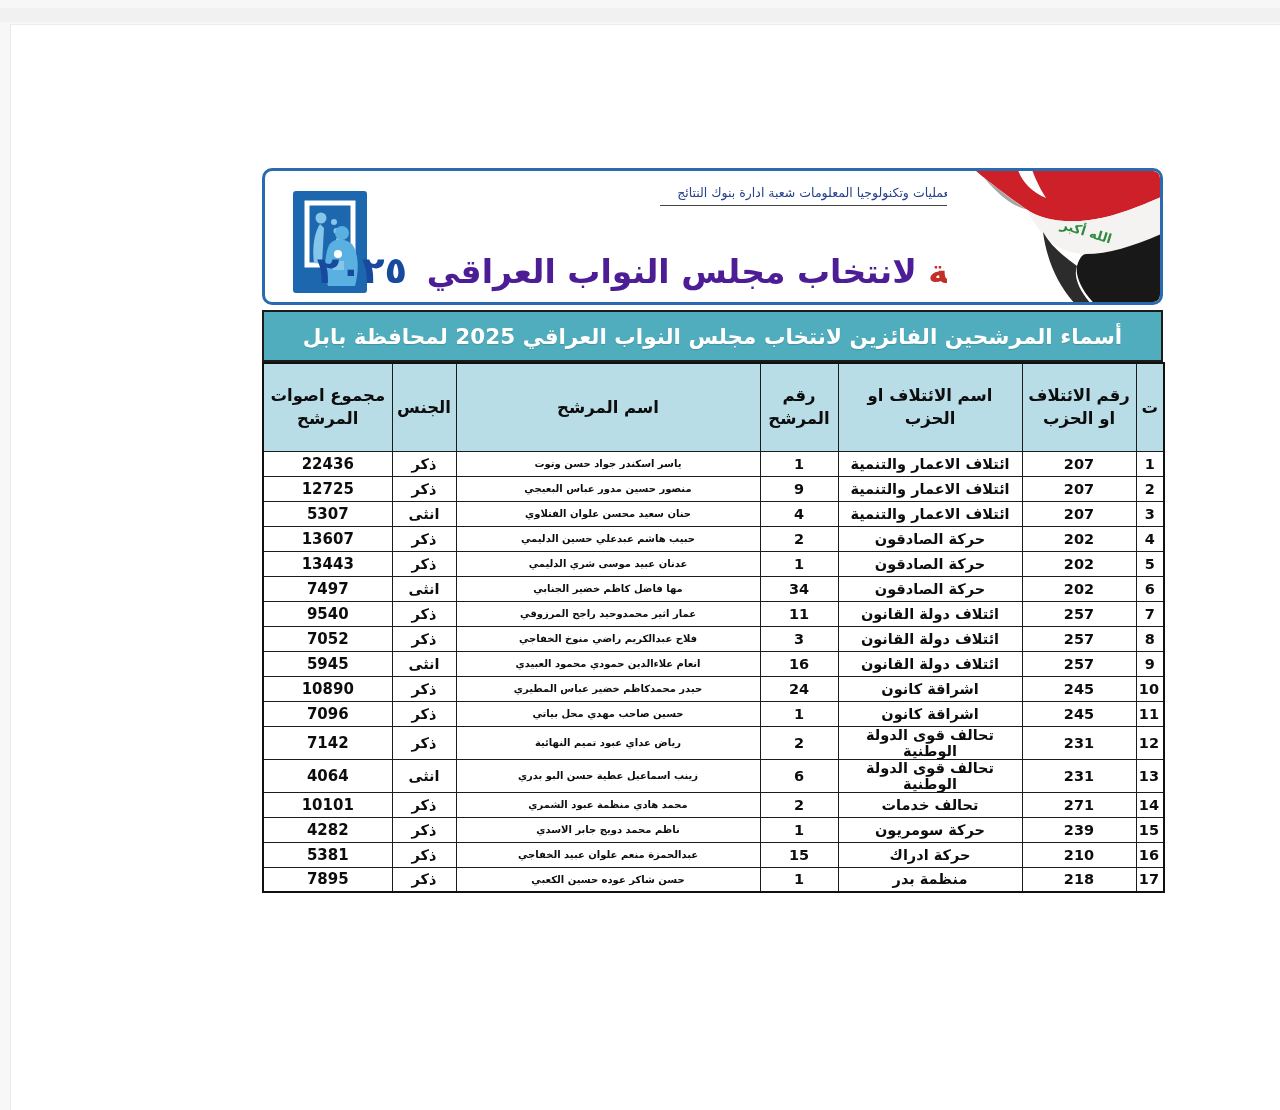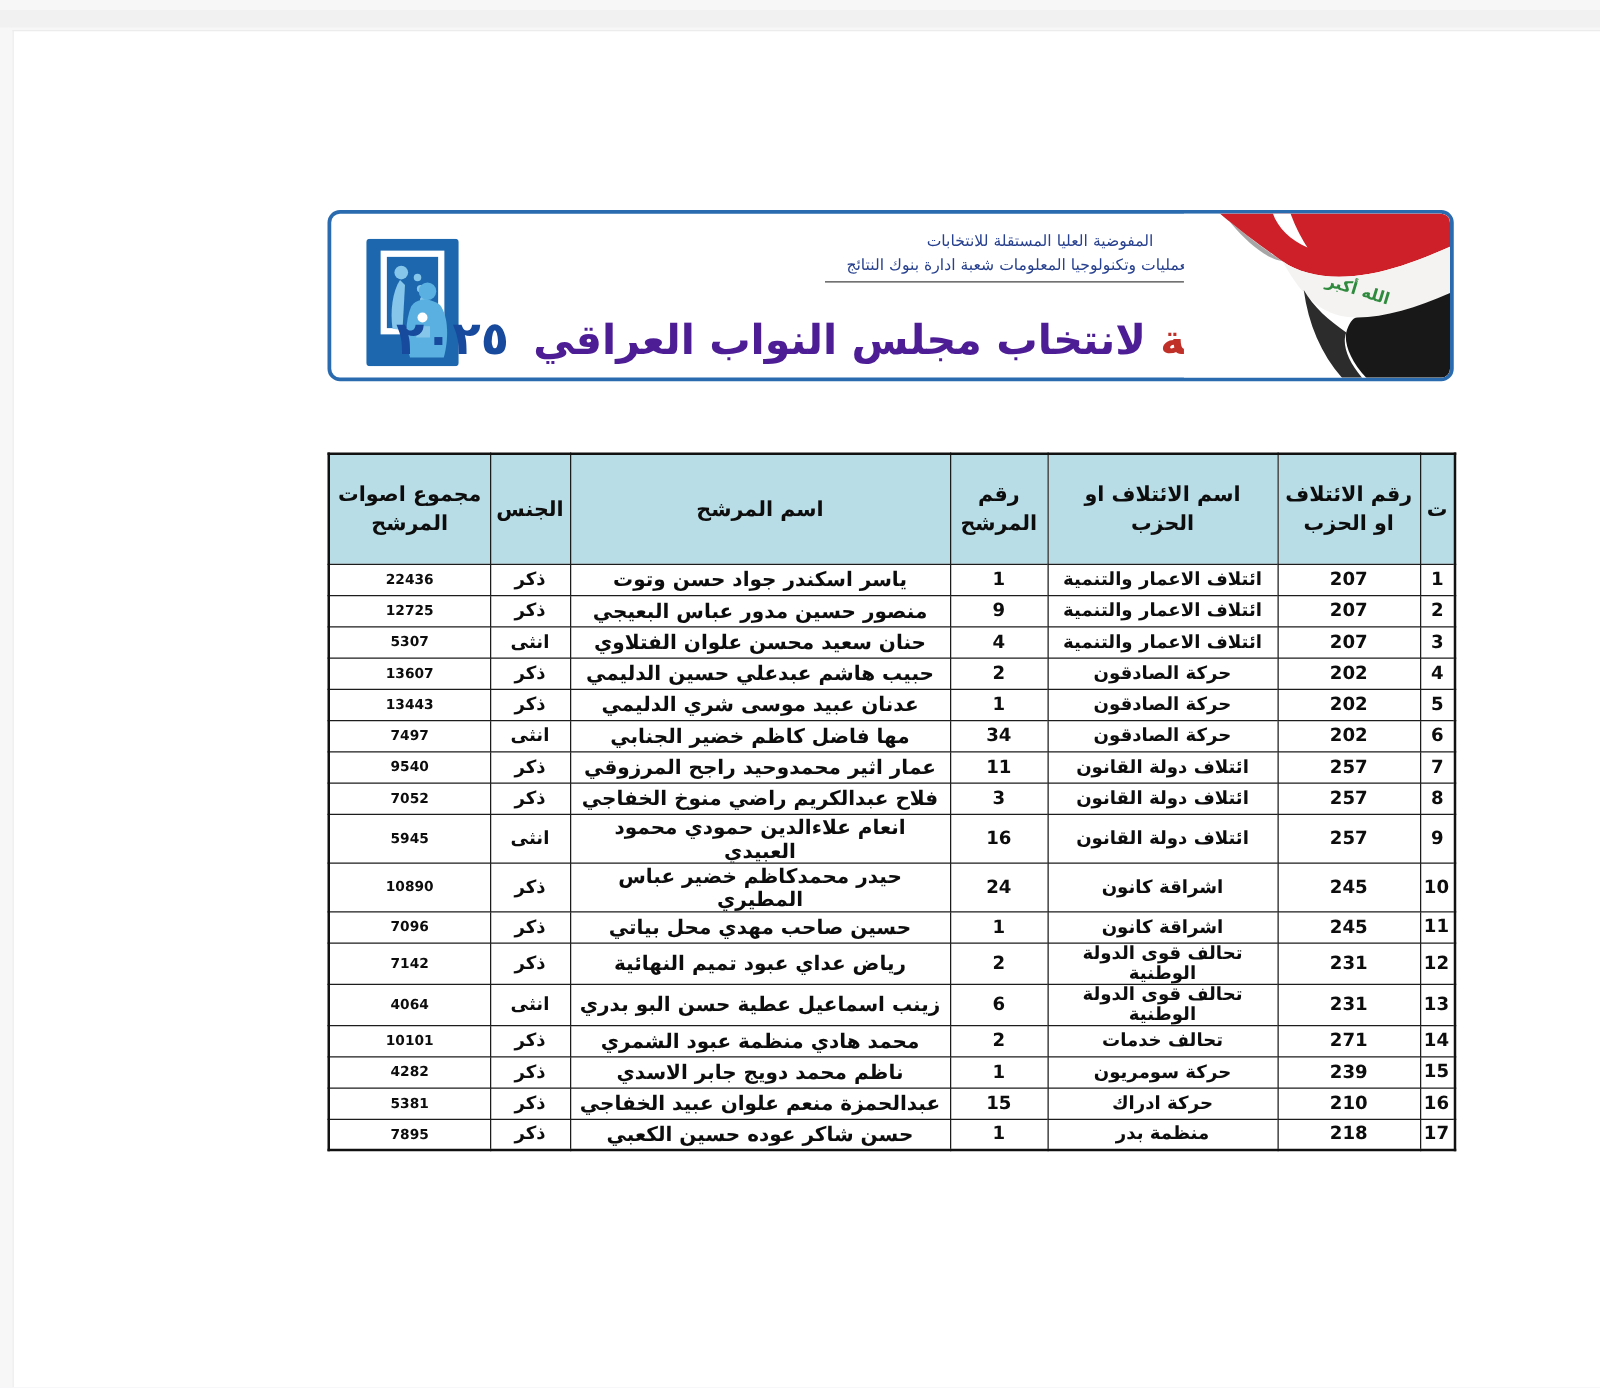--- a/index.html
+++ b/index.html
@@ -56,22 +56,22 @@
     font-family:"DejaVu Sans", sans-serif;
   }
   .results-table th, .results-table td {
     border:1.6px solid #1c1c1c; color:#0d0d0d; font-weight:bold;
     text-align:center; vertical-align:middle; overflow:hidden;
   }
   .results-table thead th {
     background:#b9dde7; height:88px; font-size:16.5px; line-height:1.4; padding:2px 4px;
   }
   .results-table tbody td { height:25px; font-size:14.5px; padding:0 4px; background:#fff; }
-  .results-table tbody td.col-name  { font-size:16px;margin-left:25px; }
-  .results-table tbody td.col-votes { font-size:11px; }
+  .results-table tbody td.col-name  { font-size:10px;margin-left:25px; }
+  .results-table tbody td.col-votes { font-size:15px; }
   .results-table { border:2.5px solid #111; }
   col.c-no       { width:28px; }
   col.c-party_no { width:114px; }
   col.c-party    { width:184px; }
   col.c-cand_no  { width:78px; }
   col.c-name     { width:304px; }
   col.c-gender   { width:64px; }
   col.c-votes    { width:129px; }
 </style>
 </head>
@@ -91,21 +91,20 @@
       <circle cx="41" cy="31" r="3" fill="#86c6ea"></circle>
       <circle cx="43.5" cy="40" r="3" fill="#86c6ea"></circle>
       <circle cx="46" cy="49" r="3" fill="#86c6ea"></circle>
       <circle cx="49" cy="42" r="7" fill="#5ab0e0"></circle>
       <path d="M36,54 C31,66 31,82 35,95 L62,95 C66,81 66,62 59,53 C51,47 41,47 36,54 Z" fill="#5ab0e0"></path>
       <circle cx="45" cy="63" r="4" fill="#ffffff"></circle>
       <rect x="40" y="70" width="11" height="9" fill="#86c6ea"></rect>
     </svg>
 
     <div class="org-block">
-      <div>المفوضية العليا المستقلة للانتخابات</div>
       <div>دائرة العمليات وتكنولوجيا المعلومات شعبة ادارة بنوك النتائج</div>
       <div class="org-underline"></div>
     </div>
 
     <div class="main-title">
       <span class="t-blue">النتائج</span>
       <span class="t-red">النهائية</span>
       <span class="t-blue">لانتخاب مجلس النواب العراقي</span>
       <span class="t-year">٢٠٢٥</span>
     </div>
@@ -115,20 +114,21 @@
       <path d="M28,0 C48,17 64,29 79,39 C66,37 51,24 39,10 L33,3 Z" fill="rgba(0,0,0,0.35)"></path>
       <path d="M28,0 L214,0 L214,27 C191,37 171,45 149,49 C121,54 96,51 79,39 C65,29 48,17 28,0 Z" fill="#ce2029"></path>
       <path d="M71,0 C75,12 85,22 99,28 C89,12 87,4 85,0 Z" fill="#ffffff"></path>
       <path d="M79,39 C96,51 121,54 149,49 C171,45 191,37 214,27 L214,64 C187,76 161,84 139,84 C113,84 96,70 79,39 Z" fill="#f4f3f1"></path>
       <text x="138" y="66" font-size="13" font-weight="bold" fill="#2e8b3d" text-anchor="middle" transform="rotate(17 138 66)">الله أكبر</text>
       <path d="M139,84 C161,84 187,76 214,64 L214,138 L152,138 C135,123 128,106 130,96 C132,89 135,84 139,84 Z" fill="#181818"></path>
       <path d="M96,62 C104,76 116,86 130,96 C126,106 132,122 148,138 L132,138 C112,118 100,92 96,62 Z" fill="#2c2c2c"></path>
     </svg>
   </div>
 
+  <div class="banner">أسماء المرشحين الفائزين لانتخاب مجلس النواب العراقي 2025 لمحافظة بابل</div>
 
   <table class="results-table">
     <colgroup>
       <col class="c-no">
         <col class="c-party_no">
         <col class="c-party">
       <col class="c-cand_no">
         <col class="c-name">
         <col class="c-gender">
         <col class="c-votes">

